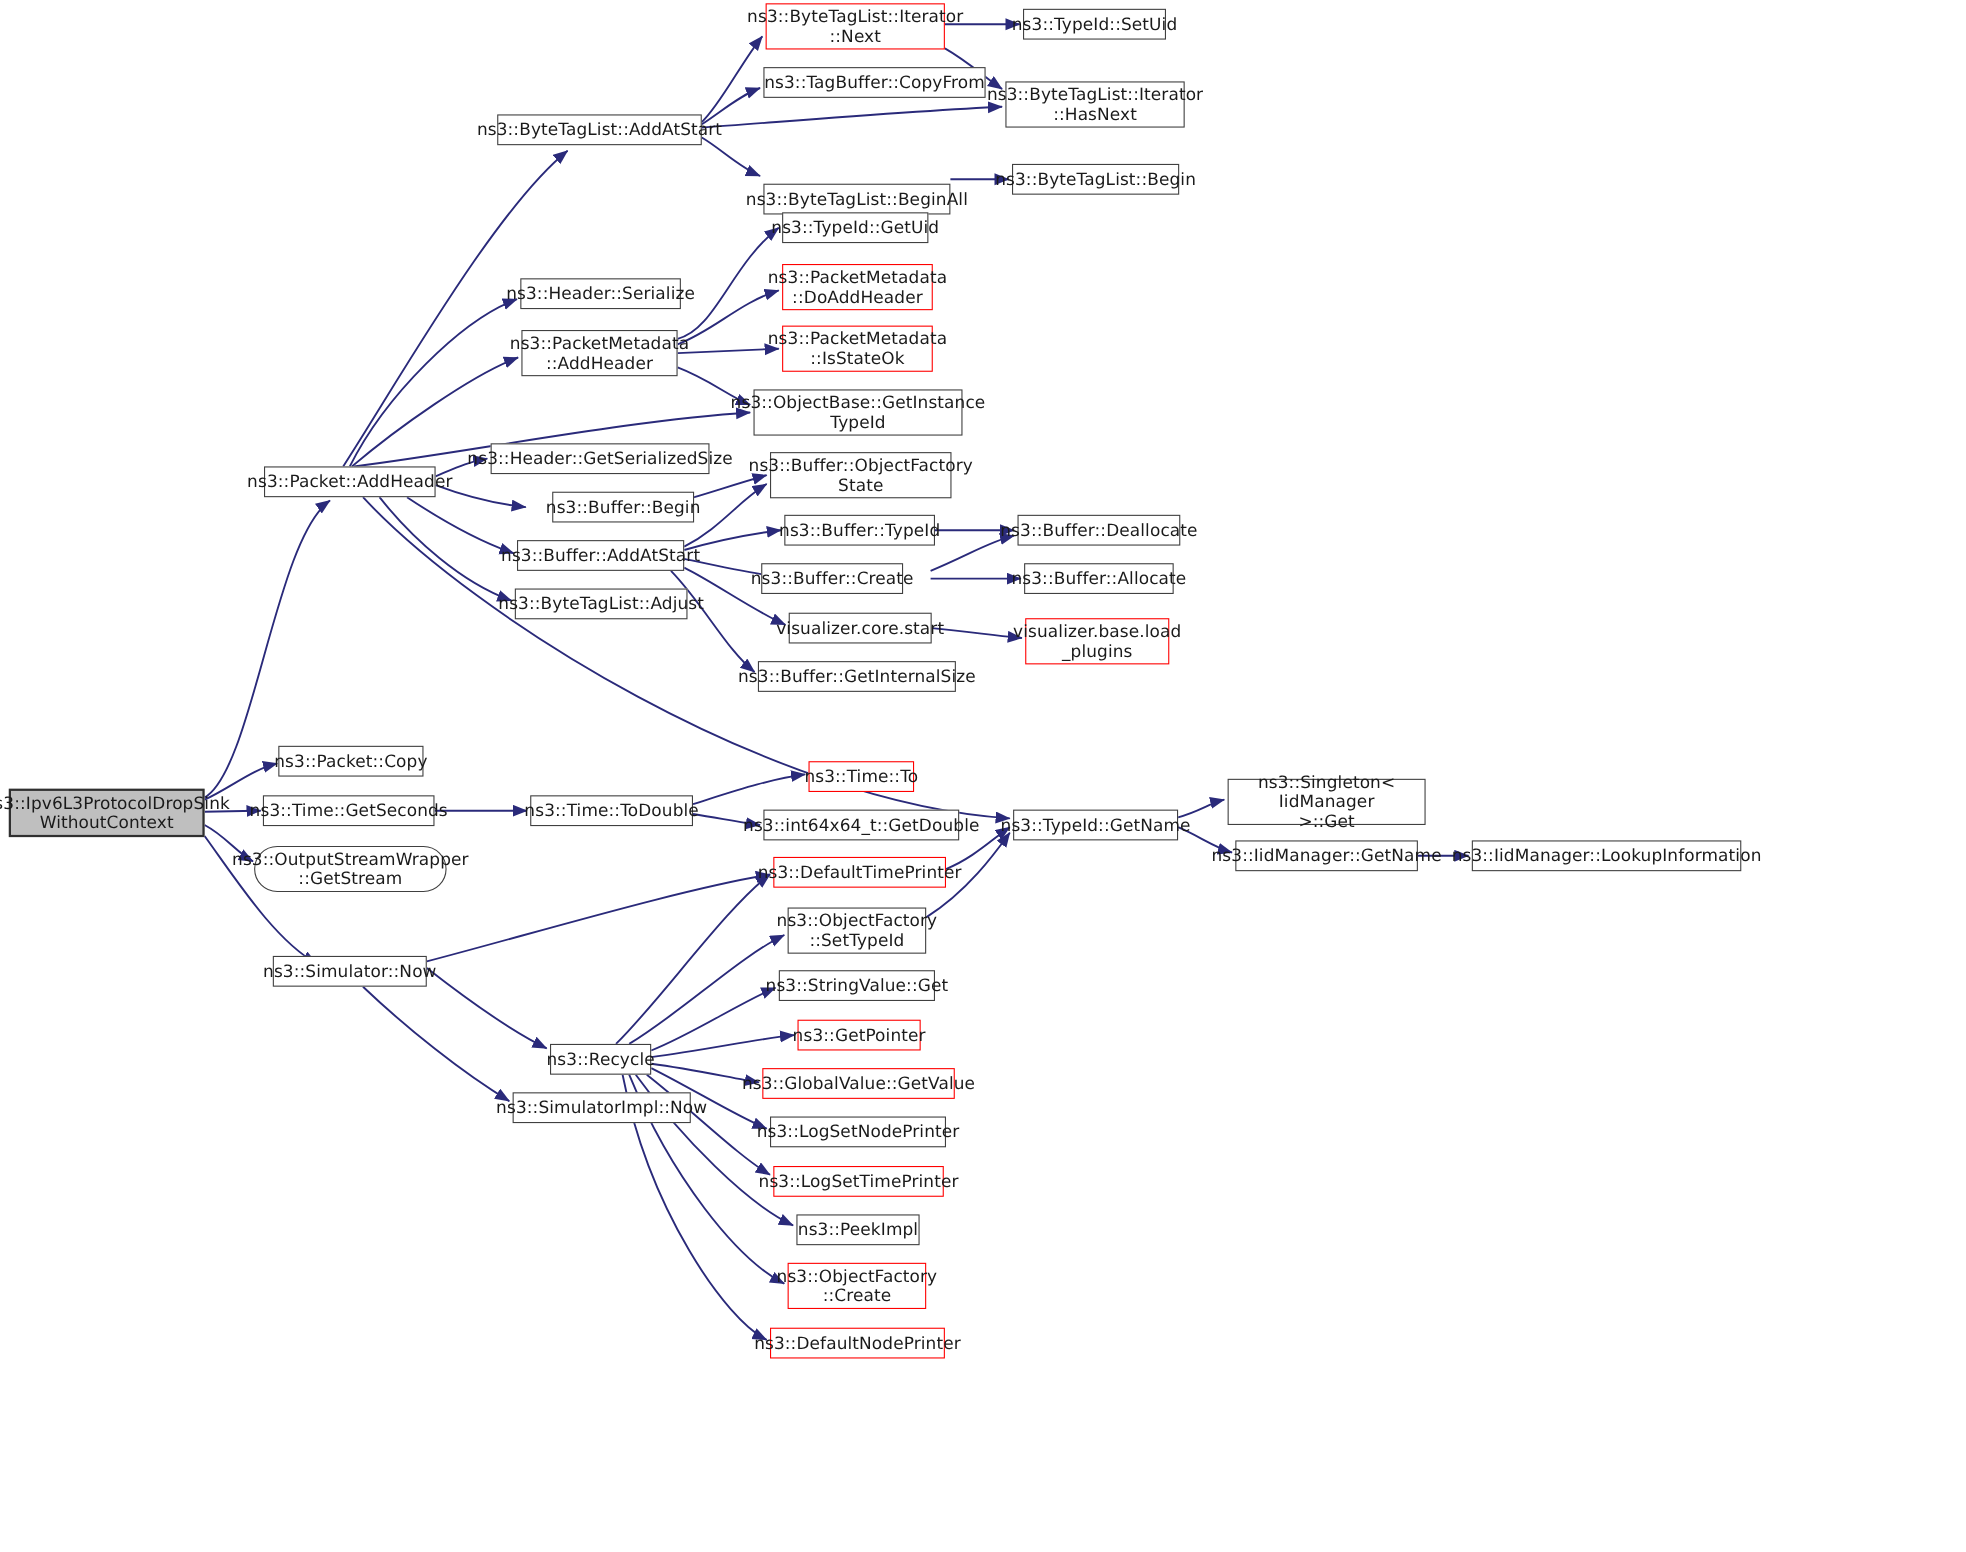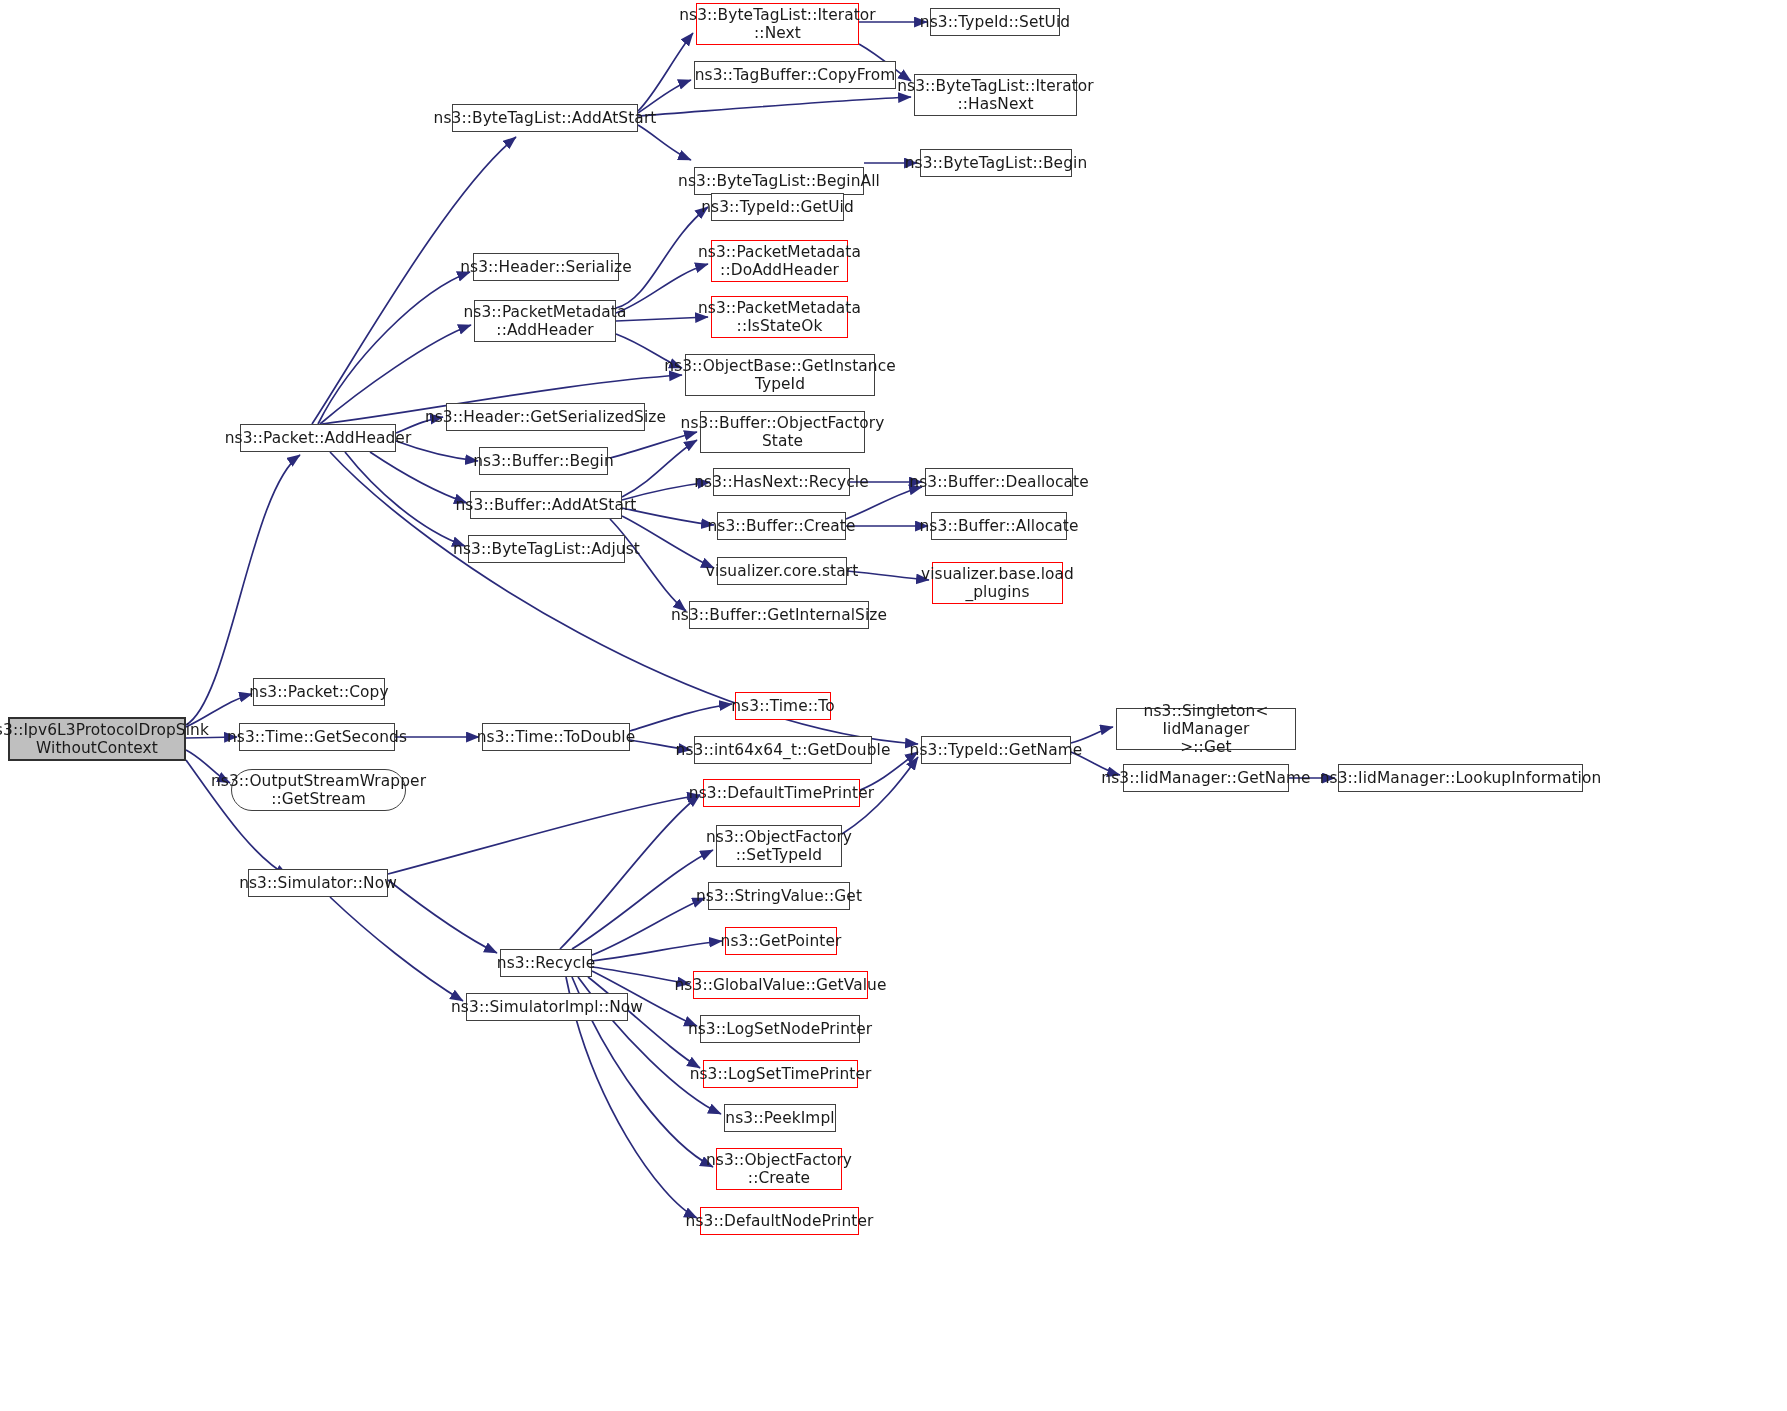--- a/index.html
+++ b/index.html
@@ -141,27 +141,27 @@
       <div class="node" style="left: 474px; top: 300px; width: 142px; height: 42px;">ns3::PacketMetadata
 ::AddHeader</div>
       <div class="node" style="left: 711px; top: 193px; width: 133px; height: 28px;">ns3::TypeId::GetUid</div>
       <div class="node red" style="left: 711px; top: 240px; width: 137px; height: 42px;">ns3::PacketMetadata
 ::DoAddHeader</div>
       <div class="node red" style="left: 711px; top: 296px; width: 137px; height: 42px;">ns3::PacketMetadata
 ::IsStateOk</div>
       <div class="node" style="left: 685px; top: 354px; width: 190px; height: 42px;">ns3::ObjectBase::GetInstance
 TypeId</div>
       <div class="node" style="left: 446px; top: 403px; width: 199px; height: 28px;">ns3::Header::GetSerializedSize</div>
-      <div class="node" style="left: 479px; top: 447px; width: 129px; height: 28px;">ns3::Buffer::Begin</div>
+      <div class="node" style="left: 502px; top: 447px; width: 129px; height: 28px;">ns3::Buffer::Begin</div>
       <div class="node" style="left: 470px; top: 491px; width: 152px; height: 28px;">ns3::Buffer::AddAtStart</div>
       <div class="node" style="left: 468px; top: 535px; width: 157px; height: 28px;">ns3::ByteTagList::Adjust</div>
       <div class="node" style="left: 700px; top: 411px; width: 165px; height: 42px;">ns3::Buffer::ObjectFactory
 State</div>
-      <div class="node" style="left: 713px; top: 468px; width: 137px; height: 28px;">ns3::HasNext::Recycle</div>
-      <div class="node" style="left: 717px; top: 512px; width: 129px; height: 28px; text-align: center;">ns3::Buffer::Create</div>
+      <div class="node" style="left: 713px; top: 468px; width: 137px; height: 28px;">ns3::Buffer::TypeId</div>
+      <div class="node" style="left: 692px; top: 512px; width: 129px; height: 28px; text-align: center;">ns3::Buffer::Create</div>
       <div class="node" style="left: 717px; top: 557px; width: 130px; height: 28px;">visualizer.core.start</div>
       <div class="node" style="left: 689px; top: 601px; width: 180px; height: 28px;">ns3::Buffer::GetInternalSize</div>
       <div class="node" style="left: 925px; top: 468px; width: 148px; height: 28px;">ns3::Buffer::Deallocate</div>
       <div class="node" style="left: 931px; top: 512px; width: 136px; height: 28px;">ns3::Buffer::Allocate</div>
       <div class="node red" style="left: 932px; top: 562px; width: 131px; height: 42px;">visualizer.base.load
 _plugins</div>
       <div class="node" style="left: 482px; top: 723px; width: 148px; height: 28px;">ns3::Time::ToDouble</div>
       <div class="node red" style="left: 735px; top: 692px; width: 96px; height: 28px;">ns3::Time::To</div>
       <div class="node" style="left: 694px; top: 736px; width: 178px; height: 28px;">ns3::int64x64_t::GetDouble</div>
       <div class="node" style="left: 500px; top: 949px; width: 92px; height: 28px;">ns3::Recycle</div>

